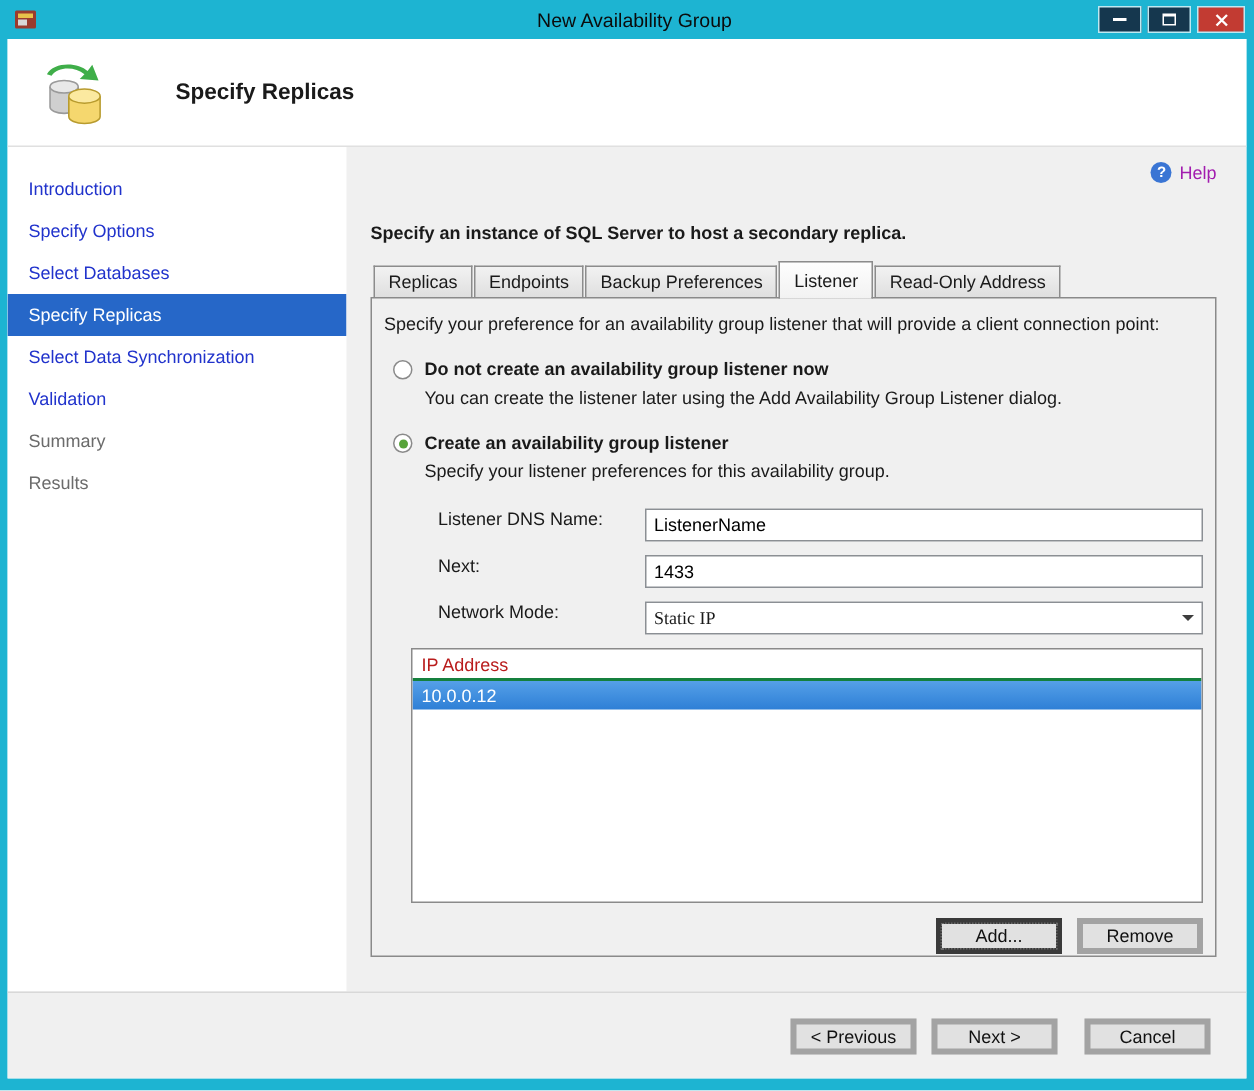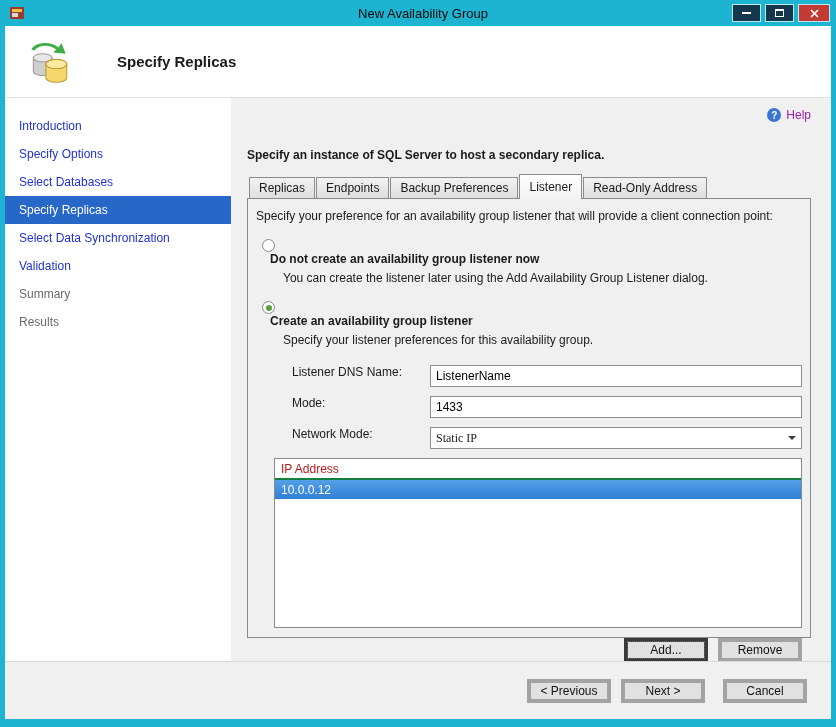--- a/index.html
+++ b/index.html
@@ -33,21 +33,21 @@
   .help-icon { width: 14px; height: 14px; border-radius: 50%; background: #3a75d4; color: #fff; font-size: 10px; font-weight: bold; display: flex; align-items: center; justify-content: center; }
   .help-label { color: #a21caf; cursor: pointer; }
   .instruction { font-weight: bold; margin-top: 24px; }
 
   .tabs { display: flex; align-items: flex-end; margin-top: 12px; padding-left: 2px; }
   .tab { height: 21px; display: flex; align-items: center; border: 1px solid #8c8c8c; border-bottom: none; background: linear-gradient(#f2f2f2, #dfdfdf); padding: 0 9px; margin-right: 1px; cursor: pointer; }
   .tab.selected { height: 25px; margin-bottom: -1px; background: linear-gradient(#fefefe, #f2f2f2); position: relative; z-index: 2; }
 
   .panel { height: 440px; background: #f0f0f0; border: 1px solid #8a8a8a; padding: 8px 8px 0 8px; }
   .intro { margin-top: 2px; }
-  .radio-row { display: flex; align-items: flex-start; margin: 16px 0 0 6px; flex-direction: column; }
+  .radio-row { display: flex; align-items: flex-end; margin: 16px 0 0 6px; }
   .radio { width: 13px; height: 13px; border: 1px solid #8a8a8a; border-radius: 50%; background: #fff; display: flex; align-items: center; justify-content: center; flex: none; cursor: pointer; }
   .radio .dot { width: 6px; height: 6px; border-radius: 50%; background: #57a33a; display: none; }
   .radio.checked .dot { display: block; }
   .radio-label { font-weight: bold; margin-left: 8px; }
   .radio-desc { margin: 5px 0 0 27px; }
 
   .fields { margin-top: 18px; }
   .field-row { display: flex; align-items: flex-start; margin: 0 0 9px 36px; }
   .field-label { width: 138px; flex: none; }
   .tb { flex: 1; height: 22px; border: 1px solid #8b8f94; background: #fff; padding: 0 5px; font: inherit; }
@@ -155,21 +155,21 @@
             <span class="radio-label">Create an availability group listener</span>
           </div>
           <div class="radio-desc">Specify your listener preferences for this availability group.</div>
 
           <div class="fields">
             <div class="field-row">
               <span class="field-label">Listener DNS Name:</span>
               <input class="tb" type="text" value="ListenerName" style="">
             </div>
             <div class="field-row">
-              <span class="field-label">Mode:</span>
+              <span class="field-label">Next:</span>
               <input class="tb" type="text" value="1433" style="">
             </div>
             <div class="field-row">
               <span class="field-label">Network Mode:</span>
               <div class="combo">
                 <span class="val">Static IP</span>
                 <span class="combo-btn">
                     <span class="caret"></span>
                   </span>
               </div>

